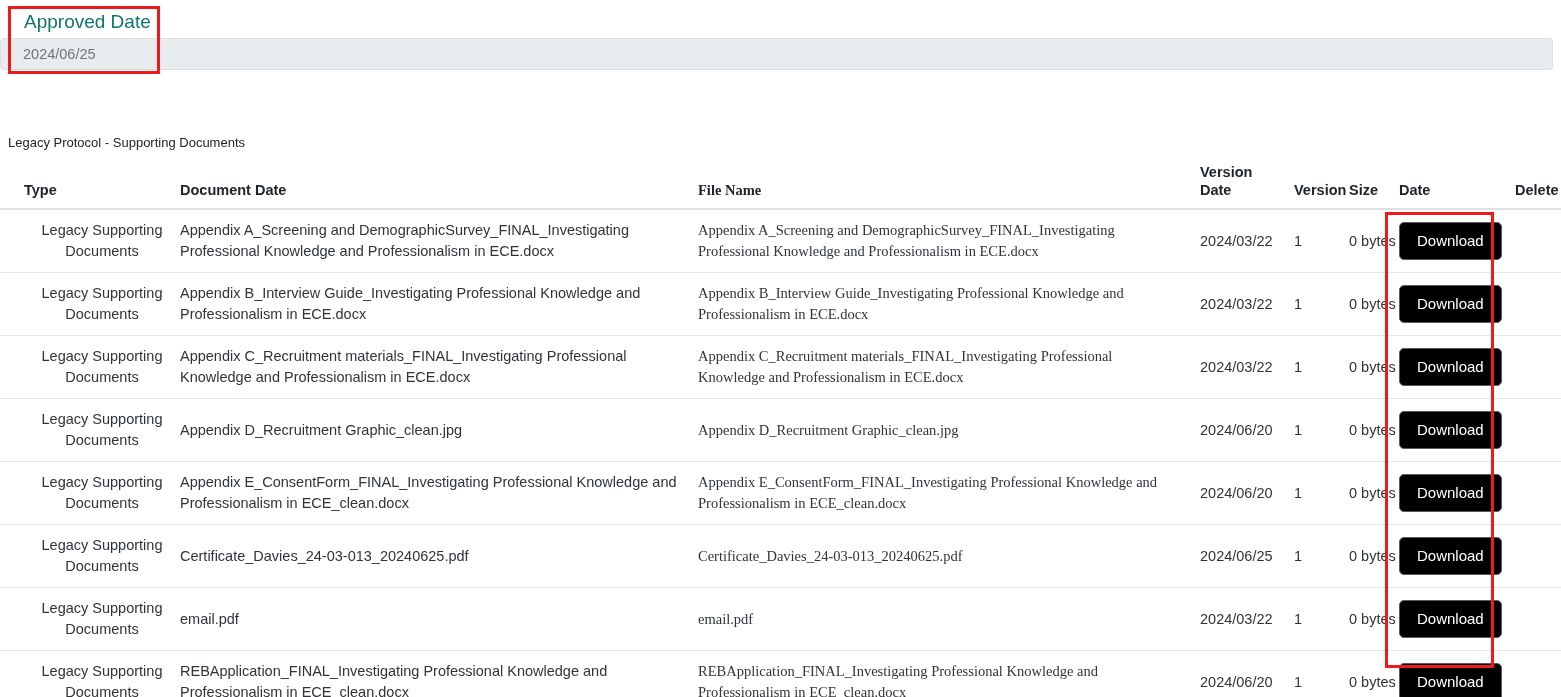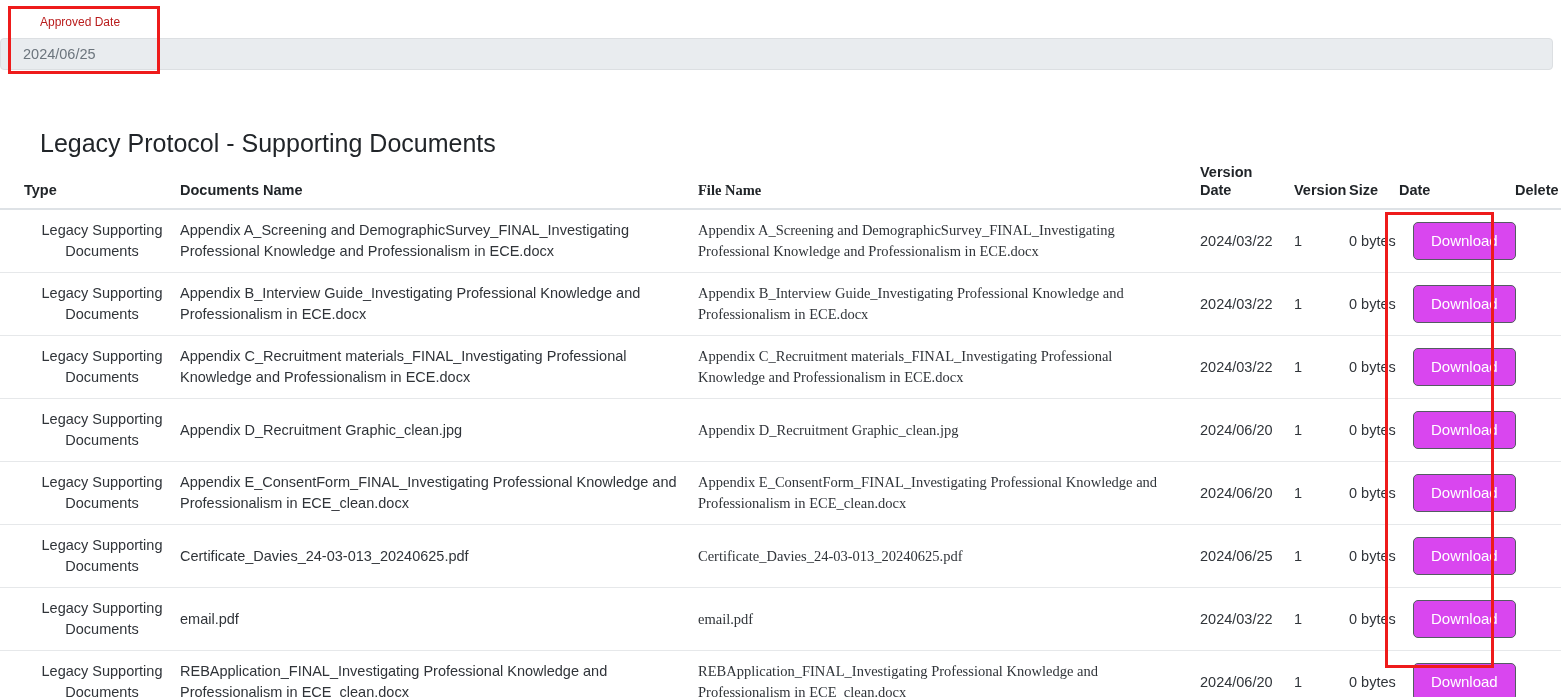--- a/index.html
+++ b/index.html
@@ -19,25 +19,25 @@
   
   .approved-block {
     position: absolute;
     left: 0;
     top: 0;
     width: 1561px;
     height: 80px;
   }
   .approved-label {
     position: absolute;
-    left: 40px;
+    left: 24px;
     top: 12px;
-    font-size: 12px;
+    font-size: 19px;
     line-height: 20px;
-    color: #b91c1c;
+    color: #0f766e;
     white-space: nowrap;
   }
   .approved-bar {
     position: absolute;
     left: 0px;
     top: 38px;
     width: 1553px;
     height: 32px;
     background: #e9ecef;
     border: 1px solid #dcdfe2;
@@ -60,23 +60,23 @@
     width: 152px;
     height: 68px;
     border: 3px solid #ee1b1b;
     box-sizing: border-box;
     pointer-events: none;
   }
 
   
   .section-title {
     position: absolute;
-    left: 40px;
+    left: 8px;
     top: 131px;
-    font-size: 25px;
+    font-size: 13px;
     line-height: 24px;
     color: #212529;
     white-space: nowrap;
   }
 
   
   .docs-table {
     position: absolute;
     left: 0px;
     top: 163px;
@@ -116,31 +116,30 @@
 
   .docs-table th.c-type { padding-left: 24px; }
   .docs-table th.c-delete { padding-right: 10px; }
 
   td.c-type   { color: #303439; }
   td.c-vdate  { white-space: nowrap; }
   td.c-size   { }
 
   .btn-download {
     display: inline-block;
-    background: #d946ef;
+    background: #000000;
     color: #ffffff;
     border: 1px solid #545b62;
     border-radius: 5px;
     font-family: "Liberation Sans", sans-serif;
     font-size: 15px;
     line-height: 18px;
     padding: 9px 17px;
     cursor: pointer;
     white-space: nowrap;
-    margin-left: 14px;
   }
 
   
   .highlight-download {
     position: absolute;
     left: 1385px;
     top: 212px;
     width: 109px;
     height: 456px;
     border: 3px solid #ee1b1b;
@@ -158,21 +157,21 @@
   <div class="approved-value">2024/06/25</div>
   <div class="highlight-approved"></div>
 </div>
 
 <div class="section-title">Legacy Protocol - Supporting Documents</div>
 
 <table class="docs-table">
   <thead>
     <tr>
       <th class="c-type">Type</th>
-      <th class="c-docname">Documents Name</th>
+      <th class="c-docname">Document Date</th>
       <th class="c-filename">File Name</th>
       <th class="c-vdate">
         <span>Version</span><br>
         <span>Date</span>
       </th>
       <th class="c-version">Version</th>
       <th class="c-size">Size</th>
       <th class="c-view">Date</th>
       <th class="c-delete">Delete</th>
     </tr>

